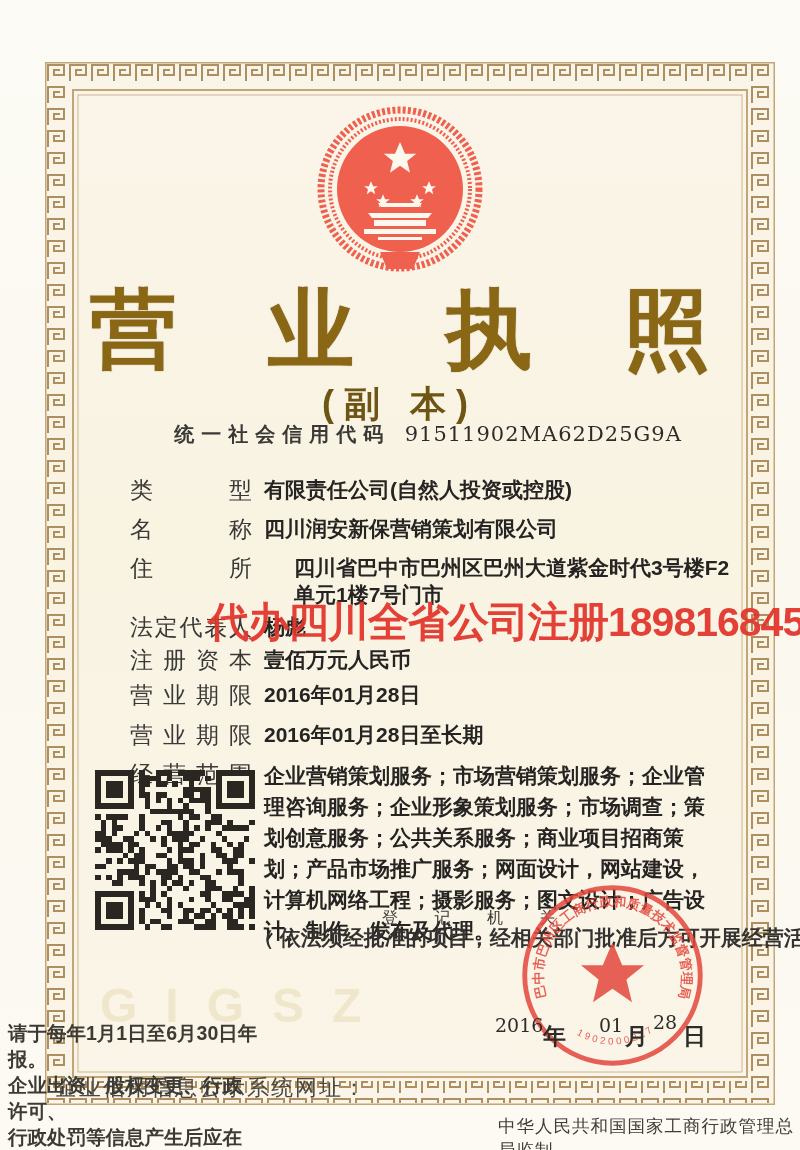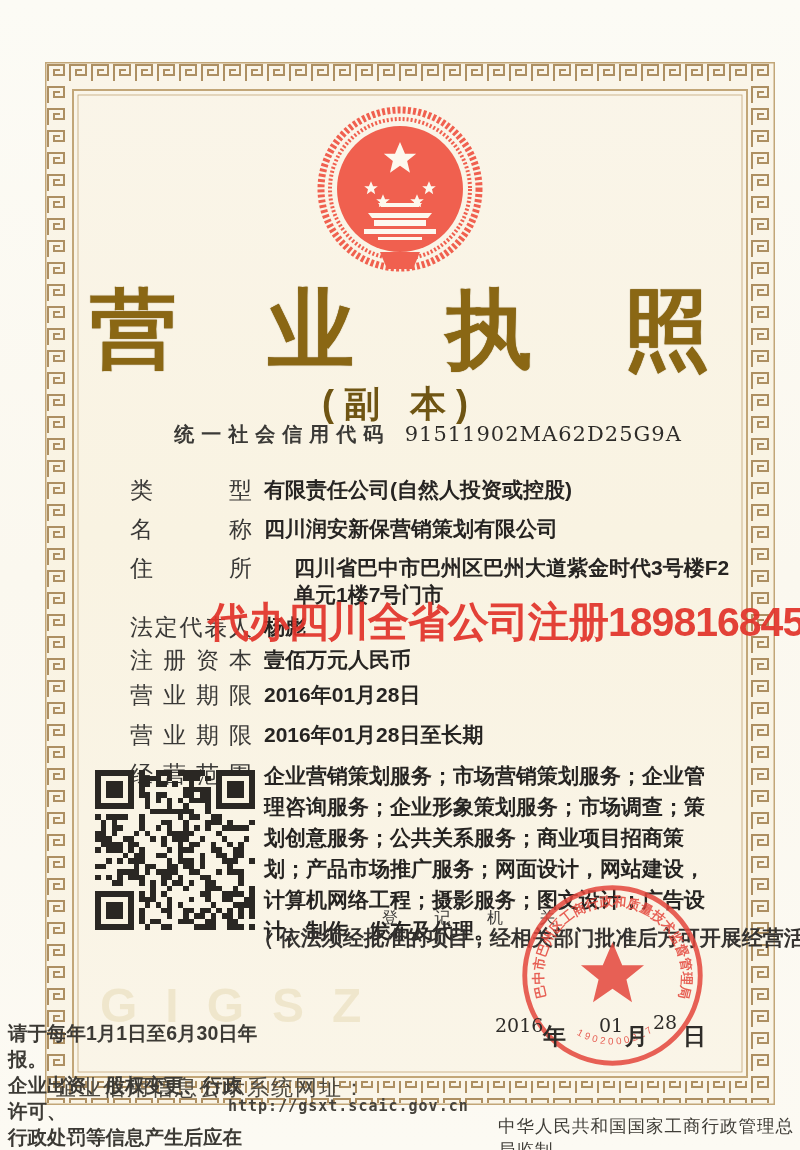--- a/index.html
+++ b/index.html
@@ -481,17 +481,16 @@
     <span class="d-char ddc">日</span>
   </div>
 
   <div class="annual-note">
     <div>请于每年1月1日至6月30日年报。</div>
     <div>企业出资、股权变更、行政许可、</div>
     <div>行政处罚等信息产生后应在20个工</div>
 
   </div>
 
-  <div class="url">http://gsxt.scaic.gov.cn</div>
   <div class="publicity-label">企业信用信息公示系统网址：</div>
   <div class="issuer">中华人民共和国国家工商行政管理总局监制</div>
 
 </div>
 
 </body></html>

